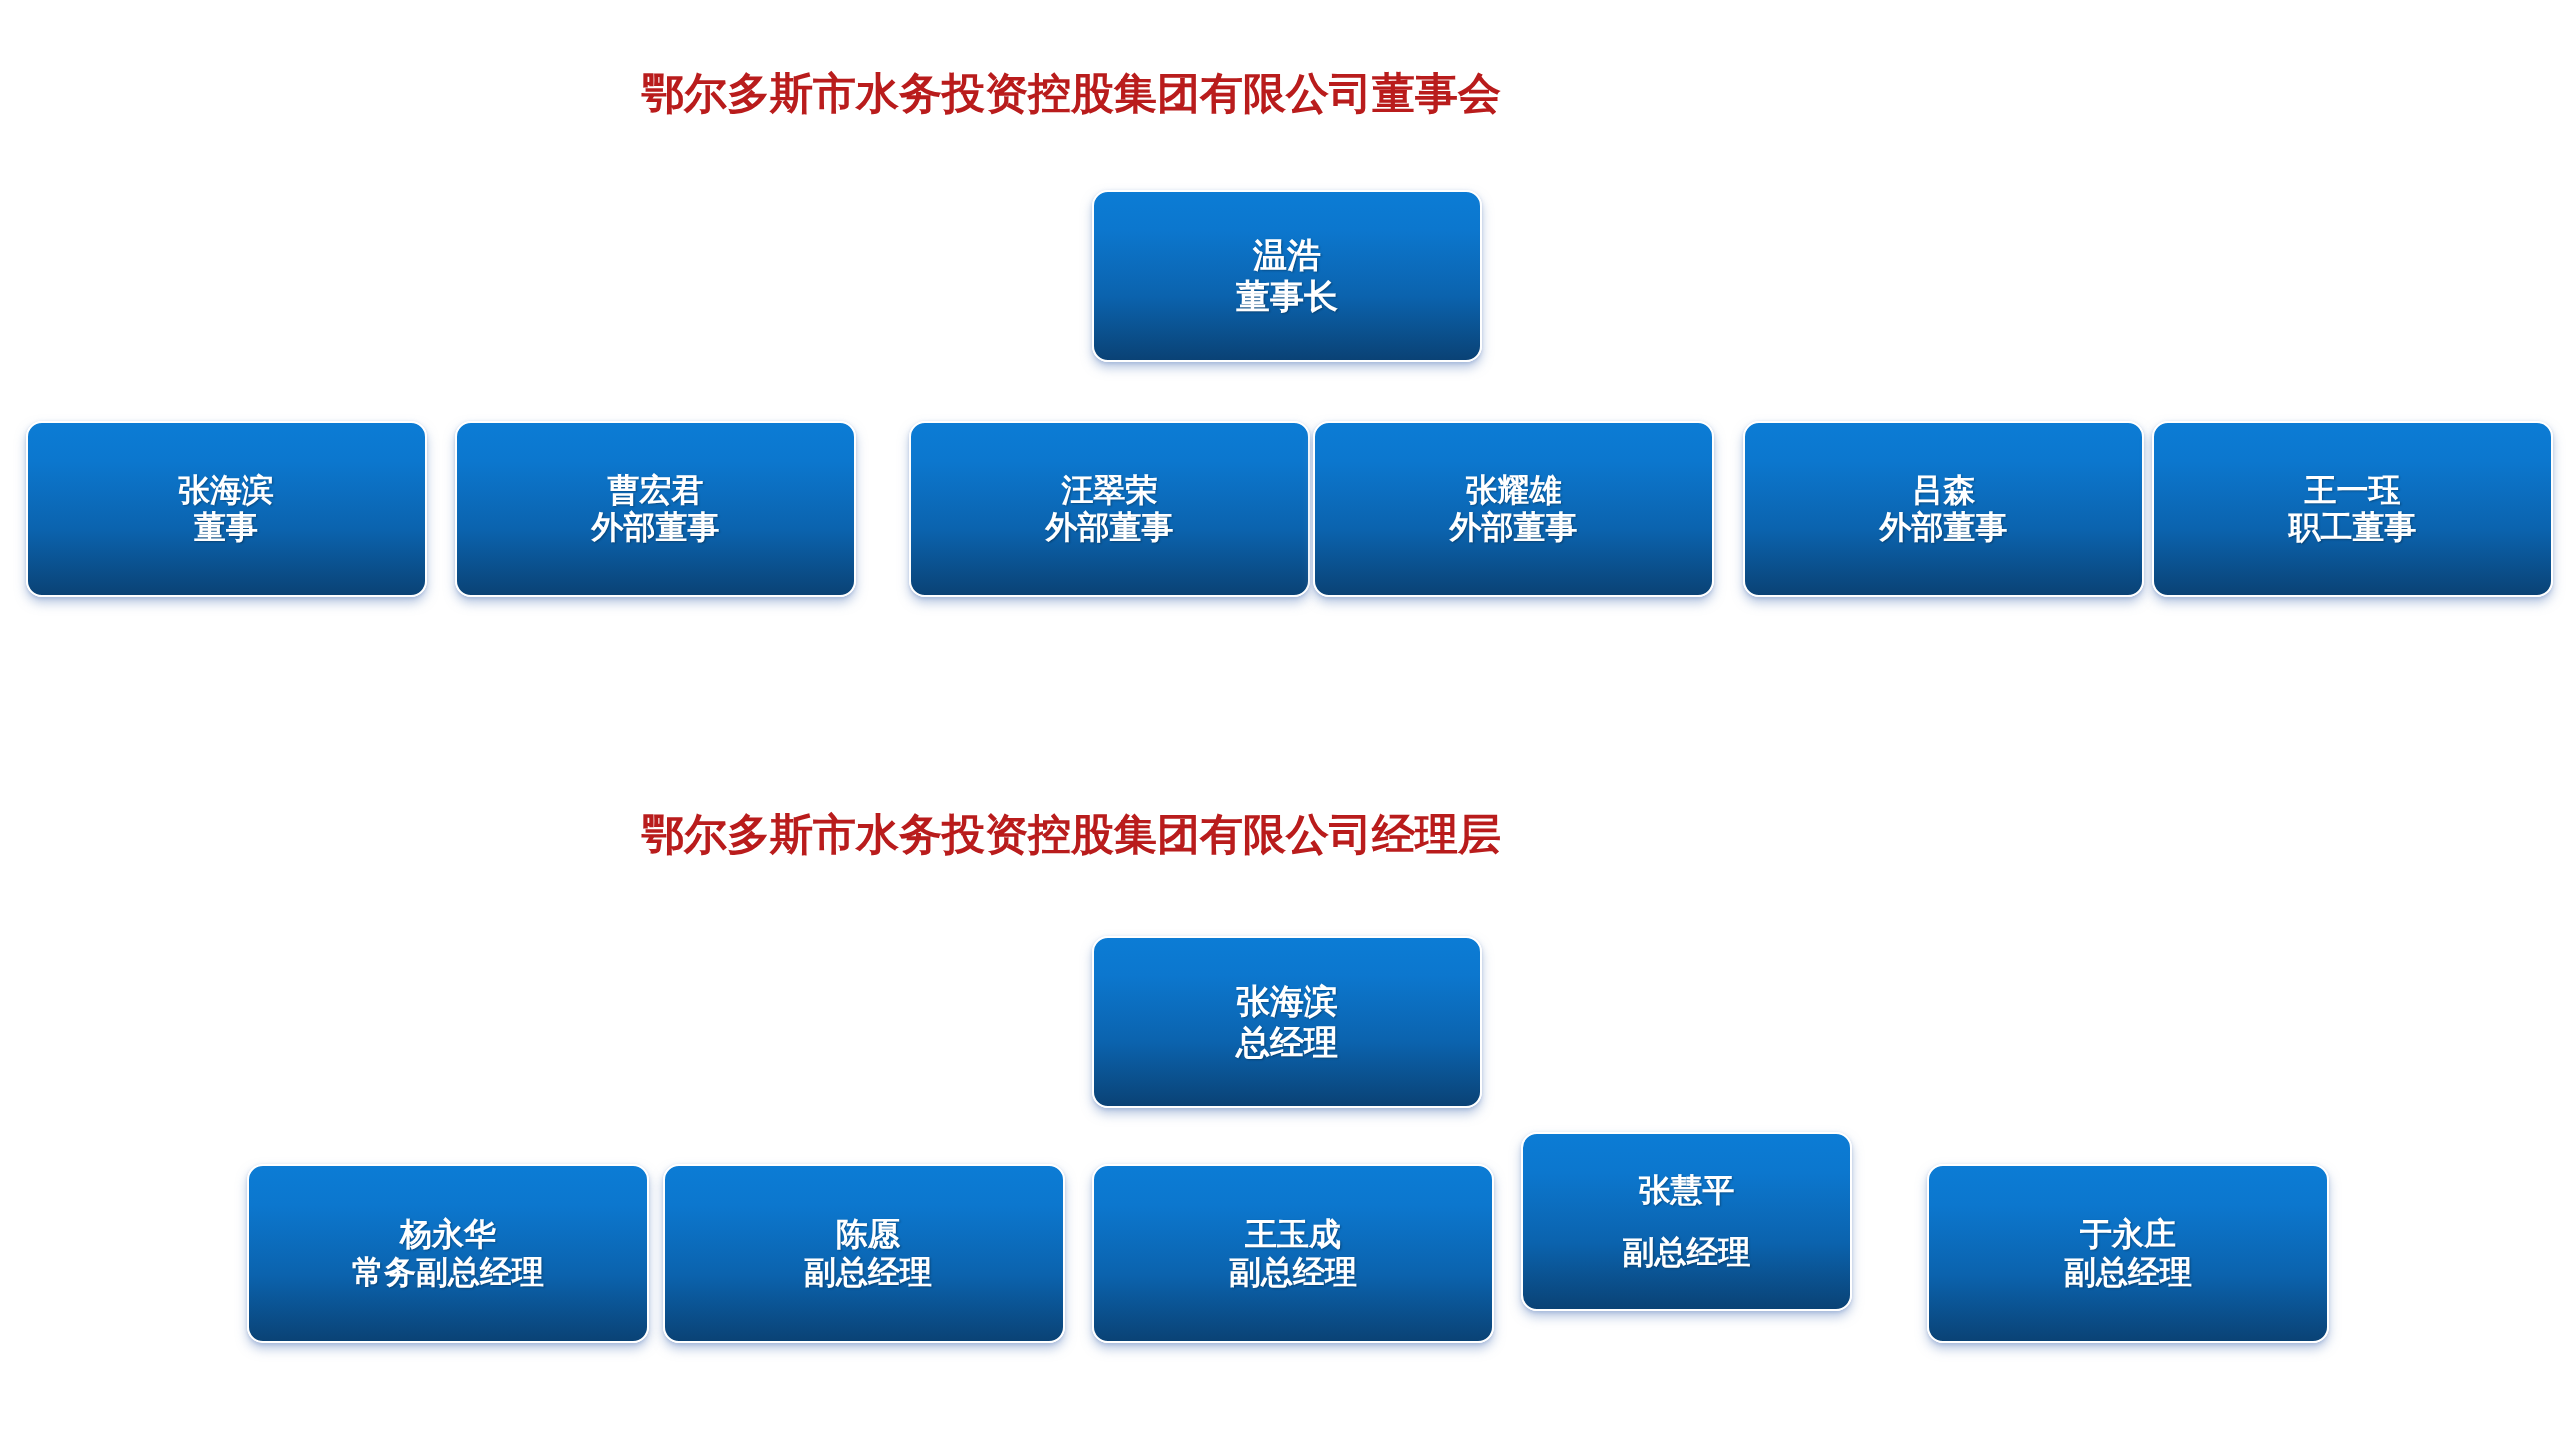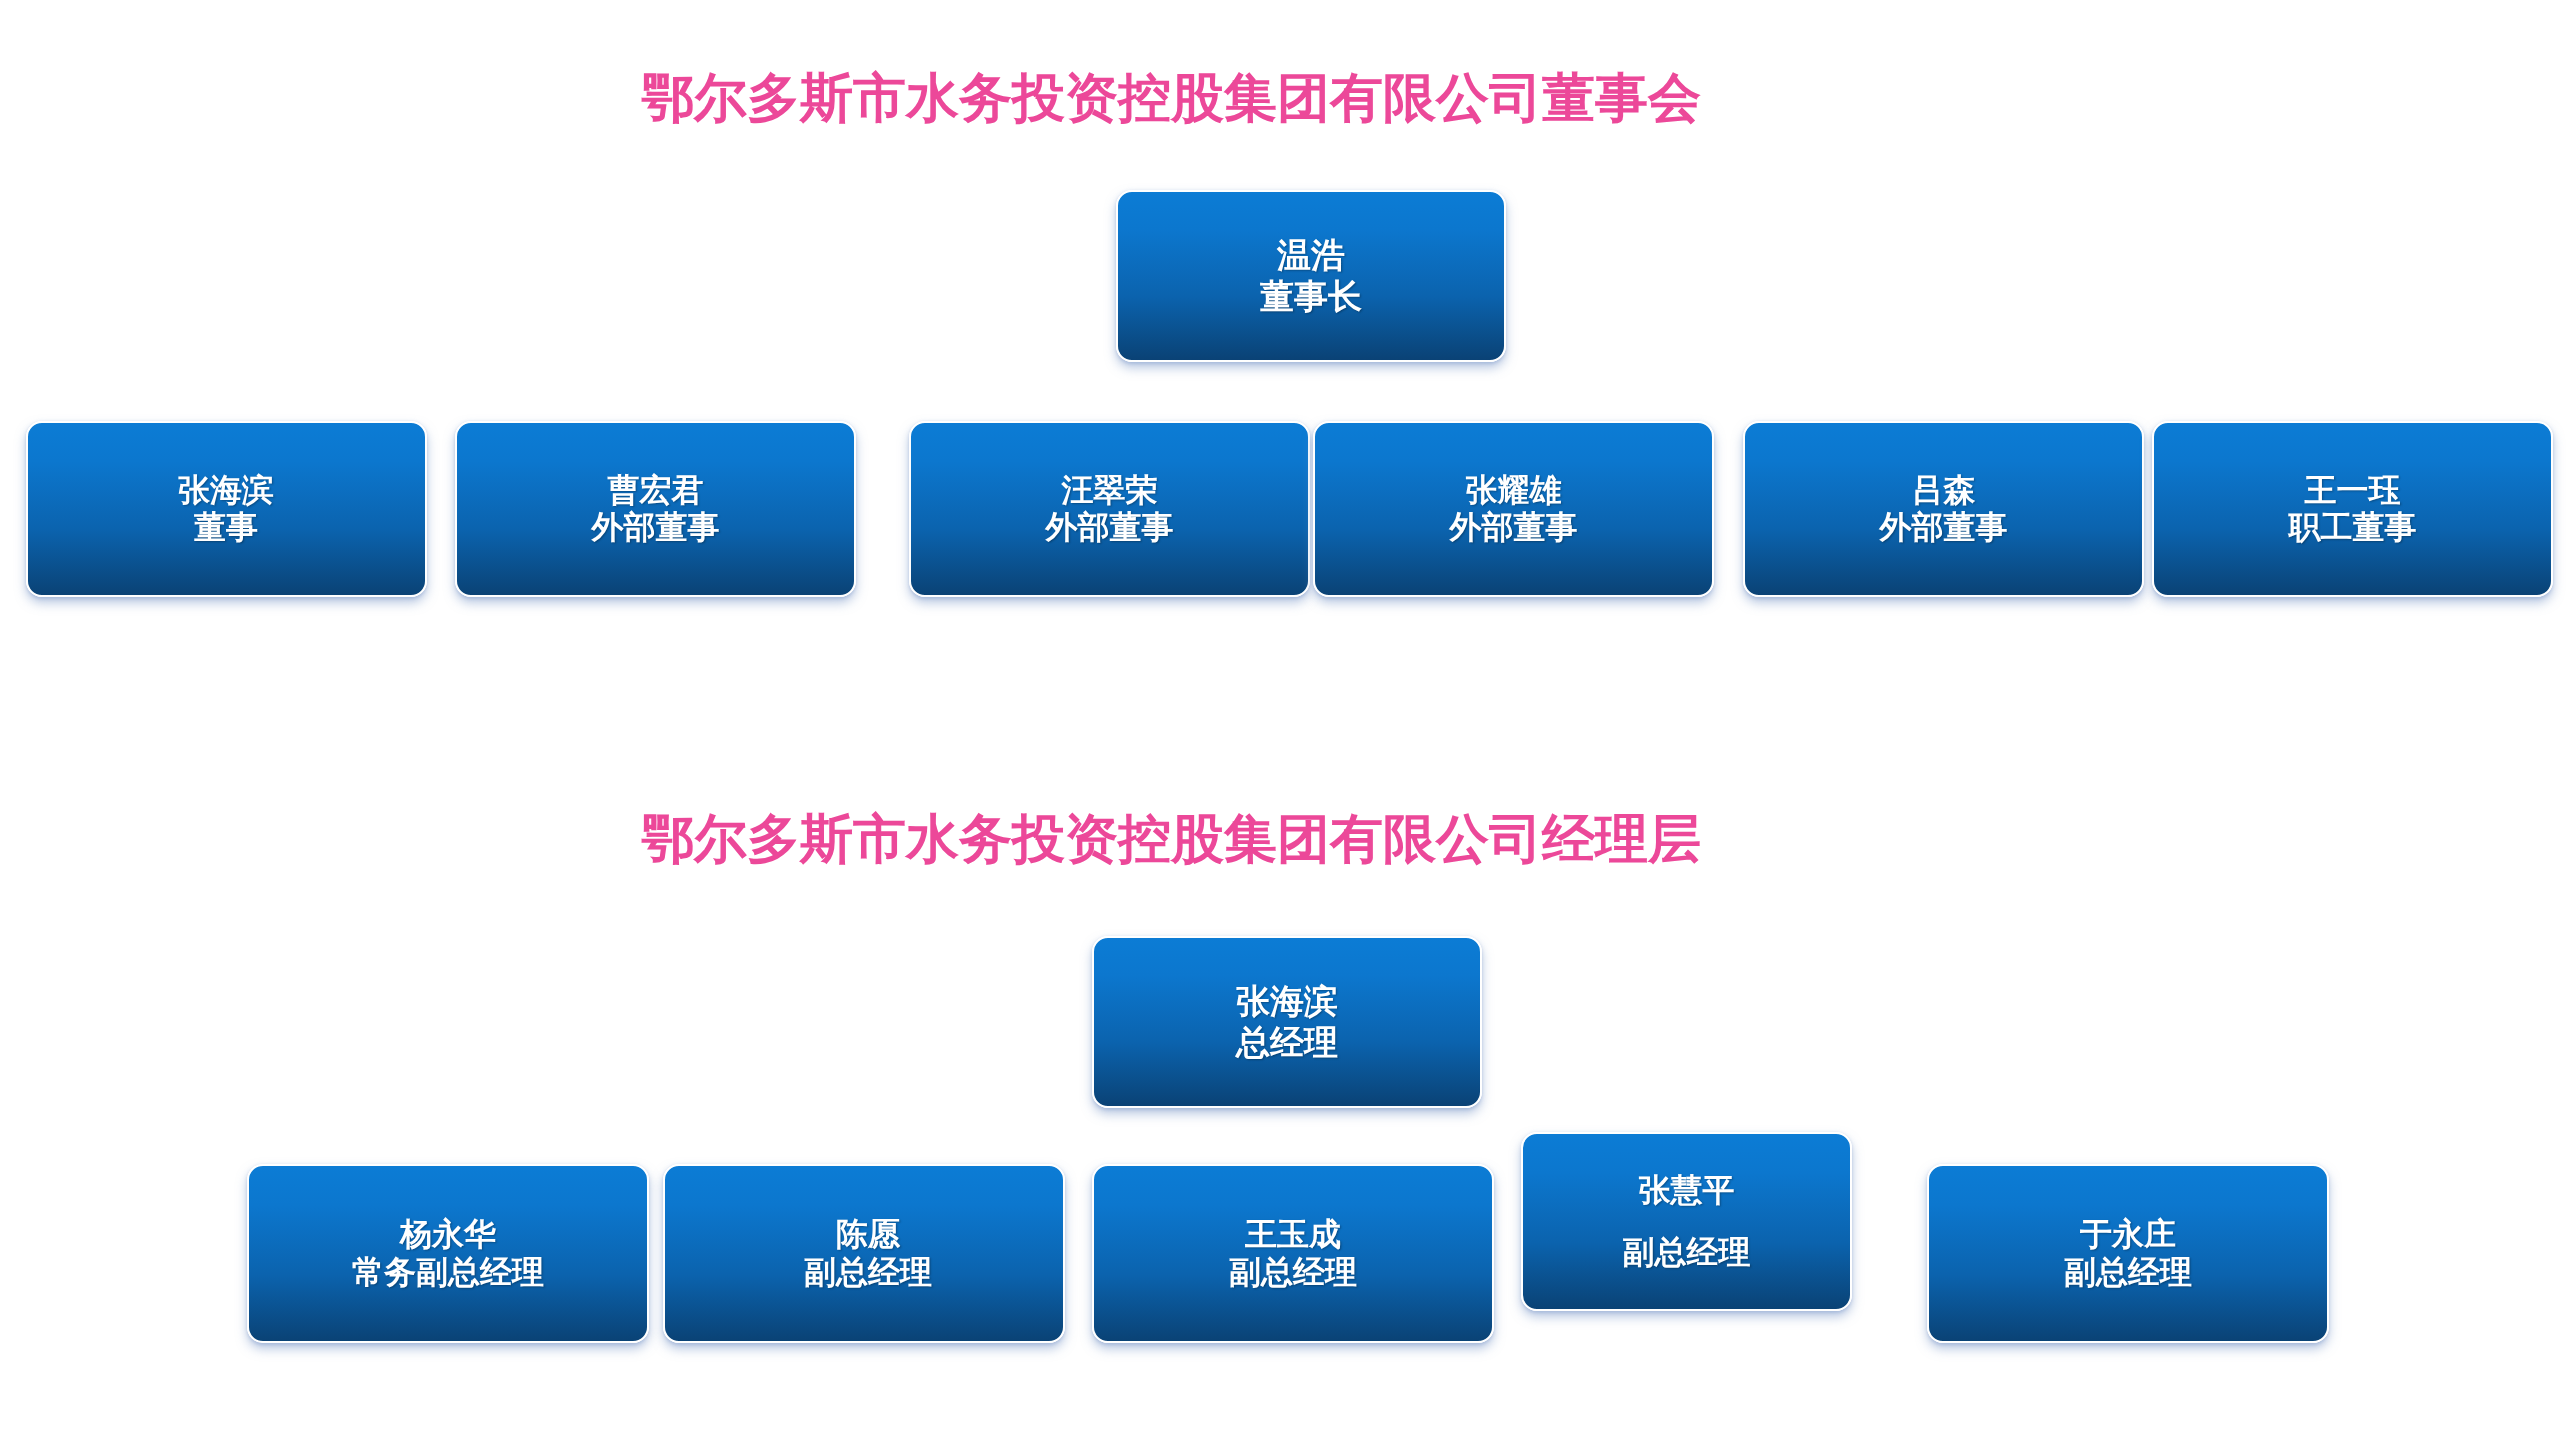--- a/index.html
+++ b/index.html
@@ -16,24 +16,24 @@
   }
 
   .chart-root {
     position: absolute;
     inset: 0;
   }
 
   
   .section-title {
     position: absolute;
-    color: #ec4899;
+    color: #b91c1c;
     font-family: "Liberation Serif", "DejaVu Serif", serif;
     font-weight: bold;
-    font-size: 53px;
+    font-size: 43px;
     line-height: 1.0;
     letter-spacing: 0px;
     white-space: nowrap;
   }
   #title-board   { left: 641px;  top: 72px;  }
   #title-manager { left: 641px;  top: 813px; }
 
   
   .node {
     position: absolute;
@@ -62,21 +62,21 @@
   }
 
   
   .node.lvl1 { font-size: 34px; }
   .node.lvl1 .line { line-height: 1.22; }
 
   
   .node.lvl2 { font-size: 32px; }
 
   
-  #box-chairman       { left: 1092px; top: 190px;  width: 390px;  height: 172px; margin-left: 24px; }
+  #box-chairman       { left: 1092px; top: 190px;  width: 390px;  height: 172px; }
 
   #box-dir-0          { left: 25.5px;   top: 421px;  width: 401px;  height: 176px; }
   #box-dir-1          { left: 455px;  top: 421px;  width: 401px;  height: 176px; }
   #box-dir-2          { left: 884px; top: 421px;  width: 401px;  height: 176px; margin-left: 25px; }
   #box-dir-3          { left: 1313px; top: 421px;  width: 401px;  height: 176px; }
   #box-dir-4          { left: 1743px; top: 421px;  width: 401px;  height: 176px; }
   #box-dir-5          { left: 2152px; top: 421px;  width: 401px;  height: 176px; }
 
   
   #box-gm             { left: 1092px; top: 936px; width: 390px;  height: 172px; }

